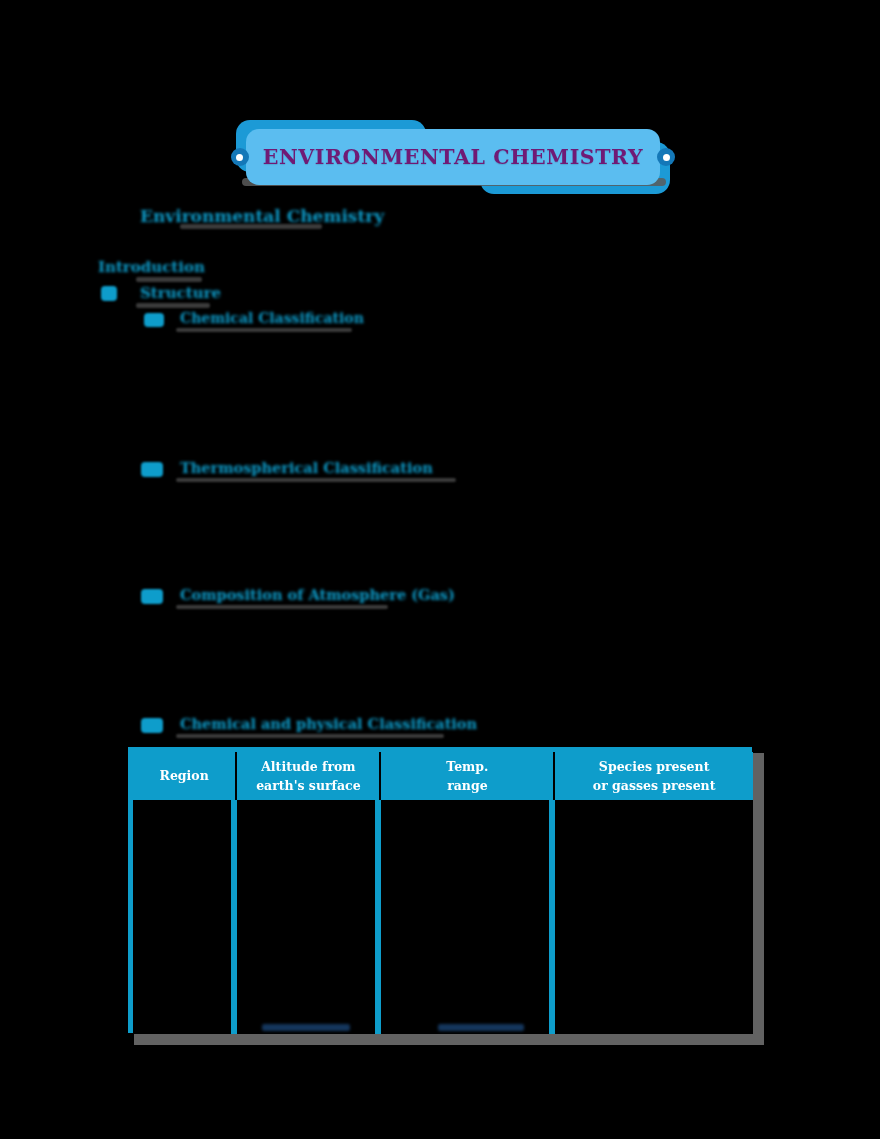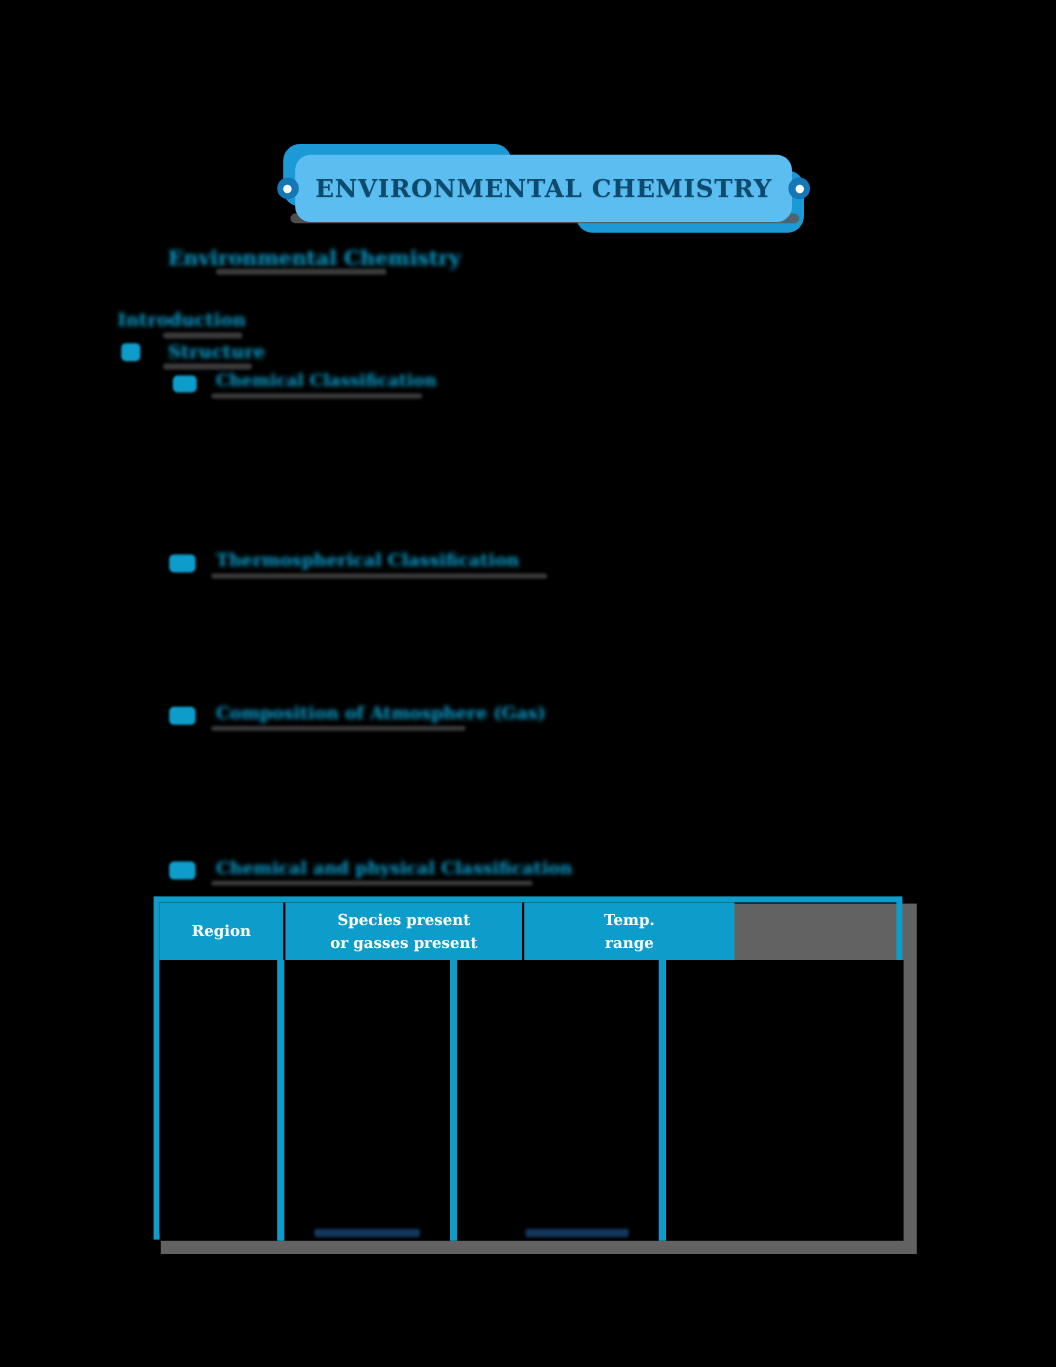--- a/index.html
+++ b/index.html
@@ -61,21 +61,21 @@
     flex: none;
   }
   .banner-dot::after {
     content: "";
     width: 7px;
     height: 7px;
     border-radius: 50%;
     background: #ffffff;
   }
   #banner-title {
-    color: #0c4a6e;
+    color: #701a75;
     font-family: "DejaVu Serif", serif;
     font-weight: bold;
     font-size: 20.5px;
     letter-spacing: .6px;
     white-space: nowrap;
     text-shadow: 0 1px 1px rgba(0,0,0,.12);
   }
 
   
   .blur-text {
@@ -230,27 +230,31 @@
 
 <div id="notes-table">
   <div class="tbl-shadow"></div>
   <div class="tbl-frame"></div>
 
   <div class="tbl-head-row">
     <div class="th col-w1">
       <span>Region</span>
       <span class="l2"></span>
     </div>
+    <div class="th col-w2">
+      <span>Altitude from</span>
+      <span class="l2">earth's surface</span>
+    </div>
+    <div class="th col-w3">
+      <span>Temp.</span>
+      <span class="l2">range</span>
+    </div>
     <div class="th col-w4">
       <span>Species present</span>
       <span class="l2">or gasses present</span>
-    </div>
-    <div class="th col-w3">
-      <span>Temp.</span>
-      <span class="l2">range</span>
     </div>
   </div>
 
   <div class="tbl-body">
     <div class="td col-w1"></div>
     <div class="td col-w2"></div>
     <div class="td col-w3"></div>
     <div class="td col-w4"></div>
   </div>
 

